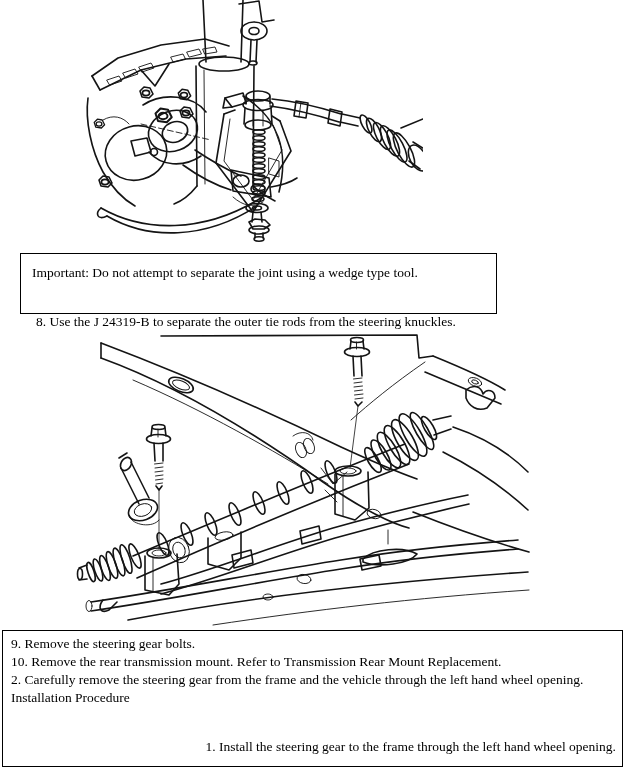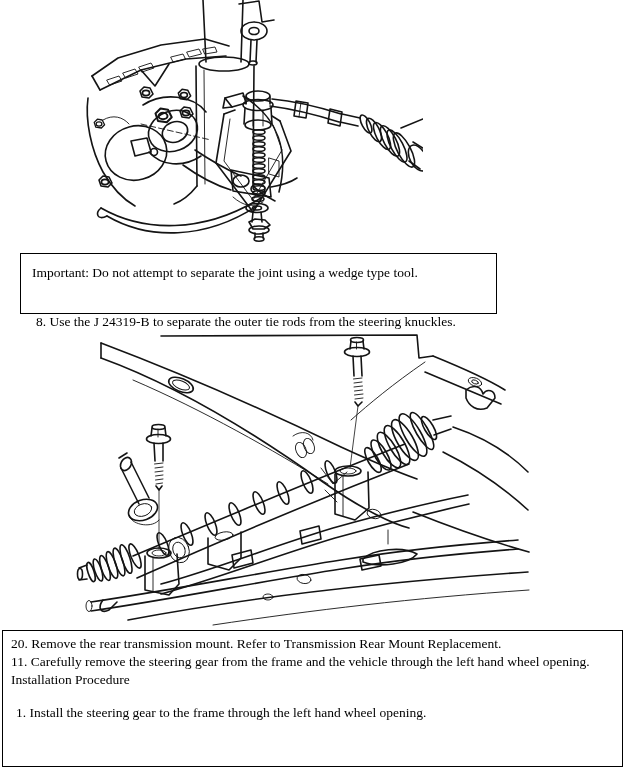--- a/index.html
+++ b/index.html
@@ -8,21 +8,21 @@
     font-family:"Liberation Serif", serif;color:#000;overflow:hidden;
   }
   .textbox{
     position:absolute;border:1px solid #000;background:#fff;box-sizing:border-box;
   }
   .textbox p{margin:0;white-space:nowrap;}
   .box1{left:20px;top:253px;width:477px;height:61px;padding:10px 8px 0 11px;font-size:13.5px;line-height:18px;}
   .box1 .step8{margin-top:31px;padding-left:4px;}
   .box2{left:2px;top:630px;width:621px;height:137px;padding:4px 6px 0 8px;font-size:13.5px;line-height:18px;}
   .box2 .subhead{}
-  .box2 .install{margin-top:15px;padding-left:5px;}
+  .box2 .install{margin-top:31px;padding-left:5px;text-align:right;}
   .fig{position:absolute;}
   .fig1{left:83px;top:0;}
   .fig2{left:73px;top:332px;}
   .fig path,.fig ellipse,.fig circle,.fig rect,.fig line,.fig use{
     fill:none;stroke:#141414;stroke-width:1.6;stroke-linecap:round;stroke-linejoin:round;
   }
   .fig .thin{stroke-width:0.9;}
   .fig .guide{stroke-width:0.8;}
 </style>
 </head>
@@ -330,19 +330,20 @@
       <ellipse class="thin" cx="16" cy="274" rx="3" ry="5.5"></ellipse>
     </g>
 
     <g>
       <path d="M135,206 L135,232 L156,238 L168,226 L168,200"></path>
       <ellipse class="thin" cx="151" cy="204" rx="9" ry="4" transform="rotate(-10 151 204)"></ellipse>
     </g>
   </svg>
 
   <div class="textbox box2">
-    <p>20. Remove the rear transmission mount. Refer to Transmission Rear Mount Replacement.</p>
-    <p>11. Carefully remove the steering gear from the frame and the vehicle through the left hand wheel opening.</p>
+    <p>9. Remove the steering gear bolts.</p>
+    <p>10. Remove the rear transmission mount. Refer to Transmission Rear Mount Replacement.</p>
+    <p>2. Carefully remove the steering gear from the frame and the vehicle through the left hand wheel opening.</p>
     <p class="subhead">Installation Procedure</p>
     <p class="install">1. Install the steering gear to the frame through the left hand wheel opening.</p>
   </div>
 
 </div>
 
 </body></html>

